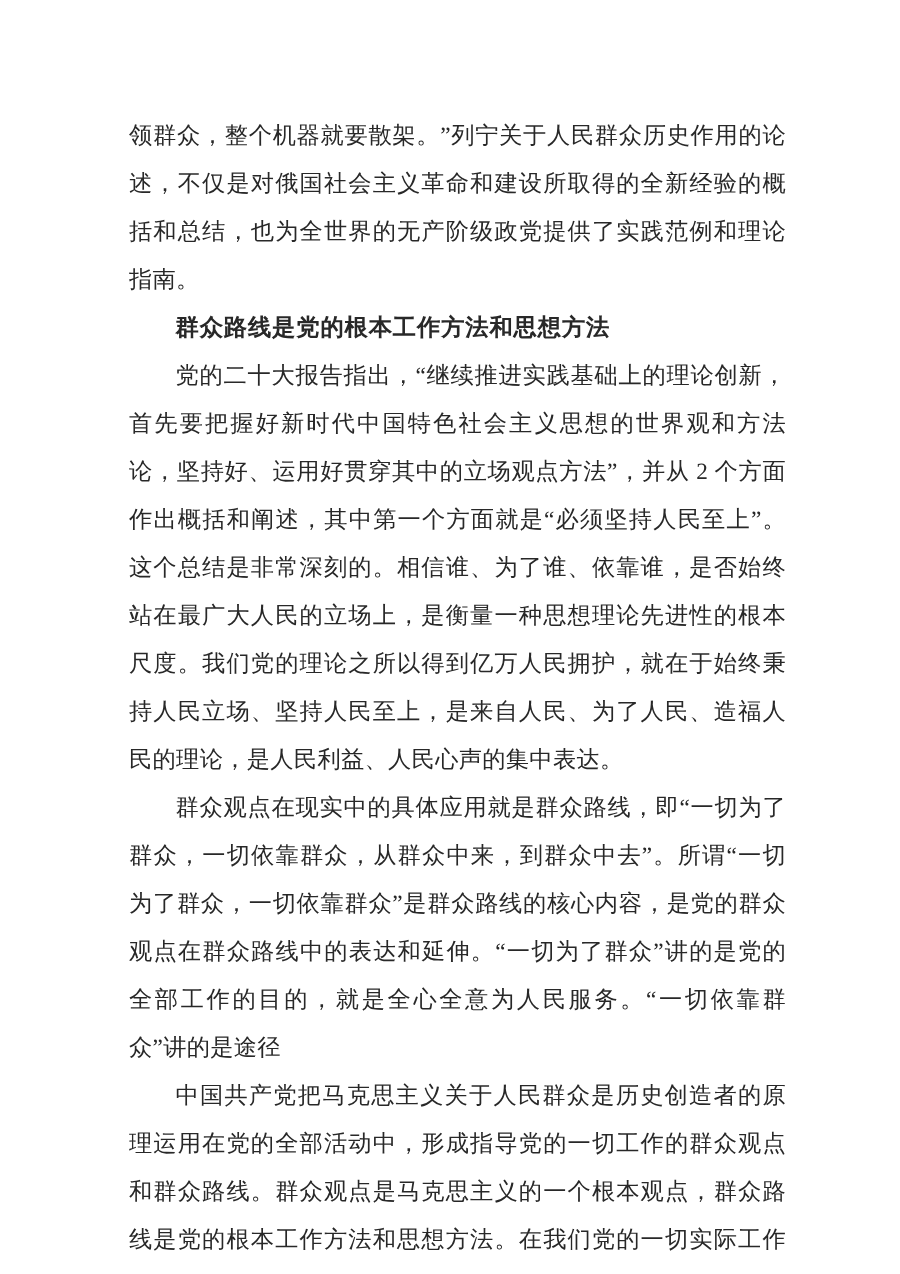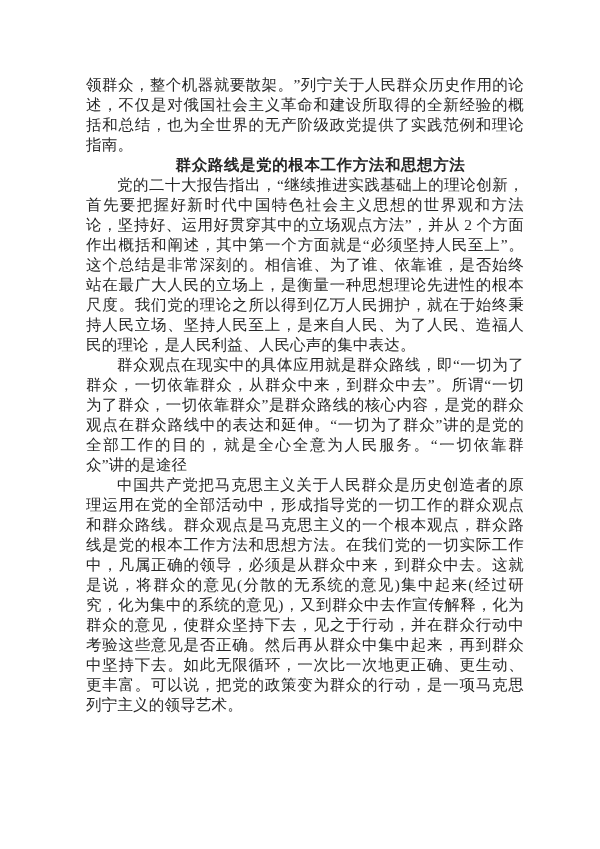--- a/index.html
+++ b/index.html
@@ -9,38 +9,38 @@
   }
   .page {
     position: relative;
     box-sizing: border-box;
     width: 600px;
     height: 849px;
     background: #ffffff;
     padding: 75px 76px 4px 86px;
     font-family: "Liberation Serif", "DejaVu Serif", serif;
     font-size: 15.5px;
-    line-height: 20px;
+    line-height: 32px;
     color: #282828;
     overflow: hidden;
   }
   .para {
     margin: 0;
     text-align: justify;
     text-justify: inter-character;
     letter-spacing: 0.2px;
   }
   .para.indent {
     text-indent: 2em;
   }
   .heading {
     margin: 0;
     font-weight: bold;
     text-indent: 2em;
-    text-align: center;
+    text-align: left;
     letter-spacing: 0.6px;
   }
 </style>
 </head>
 <body>
 
 <div class="page">
   <p class="para">领群众，整个机器就要散架。”列宁关于人民群众历史作用的论述，不仅是对俄国社会主义革命和建设所取得的全新经验的概括和总结，也为全世界的无产阶级政党提供了实践范例和理论指南。</p>
 
   <p class="heading">群众路线是党的根本工作方法和思想方法</p>

